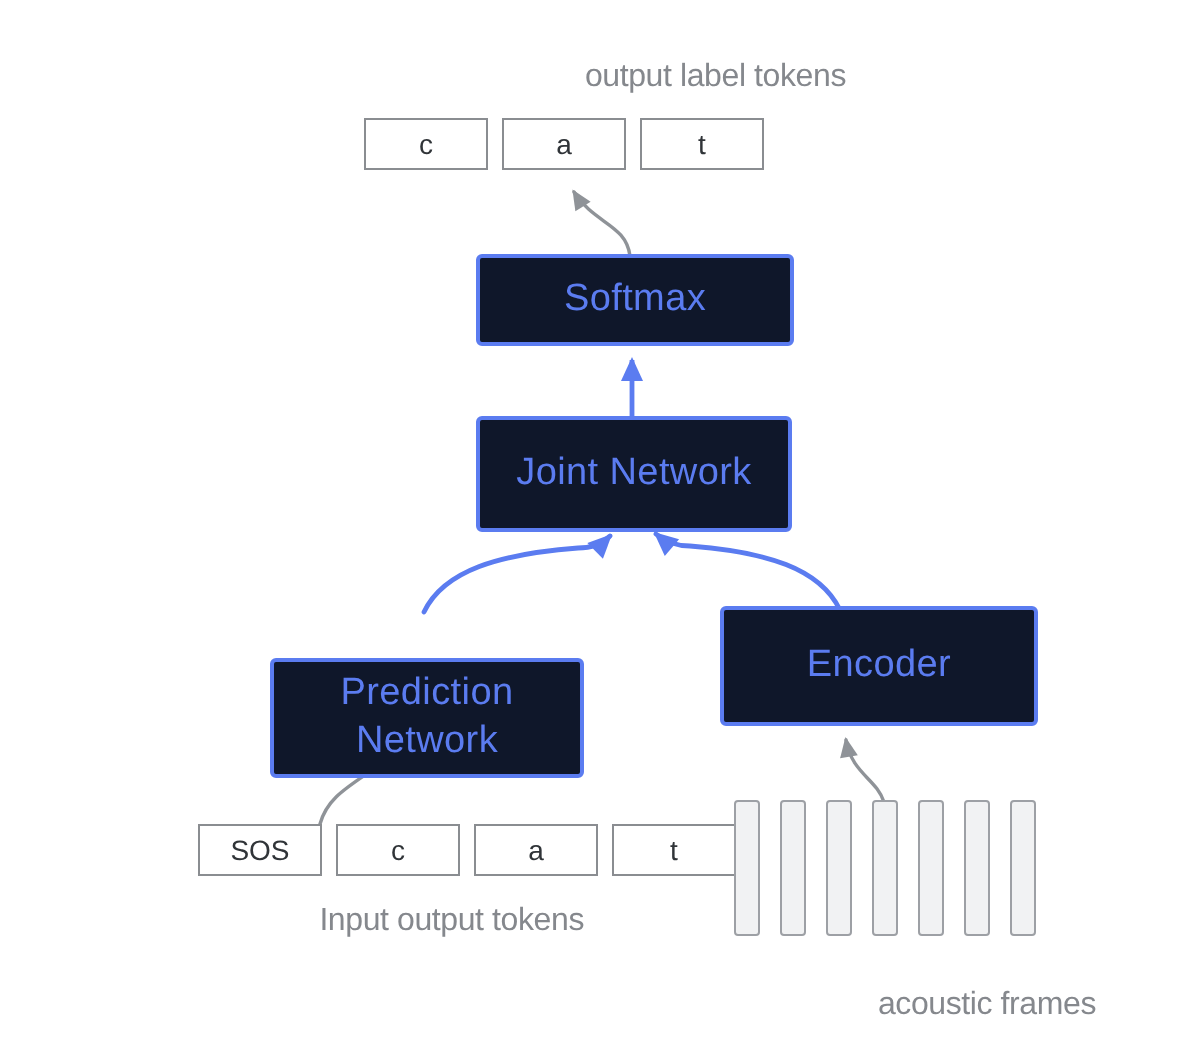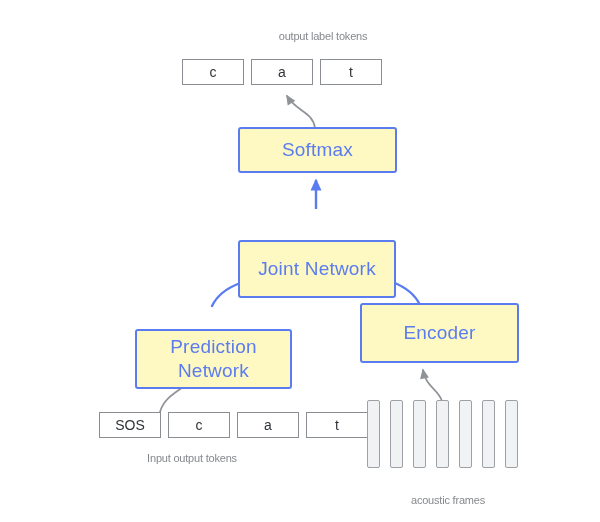--- a/index.html
+++ b/index.html
@@ -16,34 +16,34 @@
     overflow: hidden;
   }
   svg.arrow-layer {
     position: absolute;
     left: 0; top: 0;
     width: 600px; height: 522px;
   }
   .block {
     position: absolute;
     box-sizing: border-box;
-    background: #fef9c3;
+    background: #0f172a;
     border: 2px solid var(--accent-blue, #5b7cf0);
     border-radius: 3px;
     color: var(--accent-blue, #5b7cf0);
     font-size: 19px;
     letter-spacing: 0.2px;
     display: flex;
     align-items: center;
     justify-content: center;
     text-align: center;
     line-height: 24px;
   }
   .block.softmax    { left: 238px; top: 127px; width: 159px; height: 46px; }
-  .block.joint      { left: 238px; top: 208px; width: 158px; height: 58px; margin-top: 32px; }
+  .block.joint      { left: 238px; top: 208px; width: 158px; height: 58px; }
   .block.prediction { left: 135px; top: 304px; width: 157px; height: 60px; padding: 0 22px; margin-top: 25px; }
   .block.encoder    { left: 342px; top: 303px; width: 159px; height: 60px; margin-left: 18px; }
   .token-row {
     position: absolute;
     display: flex;
     gap: 7px;
   }
   .token-row.output-row { left: 182px; top: 59px; }
   .token-row.input-row  { left: 55px;  top: 412px; margin-left: 44px; }
   .token {
@@ -54,23 +54,23 @@
     border: 1.5px solid var(--box-border-gray, #8a8d91);
     color: var(--token-text, #303438);
     font-size: 14px;
     display: flex;
     align-items: center;
     justify-content: center;
   }
   .diagram-label {
     position: absolute;
     width: 200px;
-    text-align: center;
+    text-align: right;
     color: var(--label-gray, #85888d);
-    font-size: 11px;
+    font-size: 16px;
     letter-spacing: -0.2px;
   }
   .diagram-label.output-caption   { left: 223px; top: 30px; }
   .diagram-label.input-caption    { left: 92px;  top: 452px; }
   .diagram-label.acoustic-caption { left: 348px; top: 494px; }
   .bars {
     position: absolute;
     left: 367px; top: 400px;
     display: flex;
     gap: 10px;

